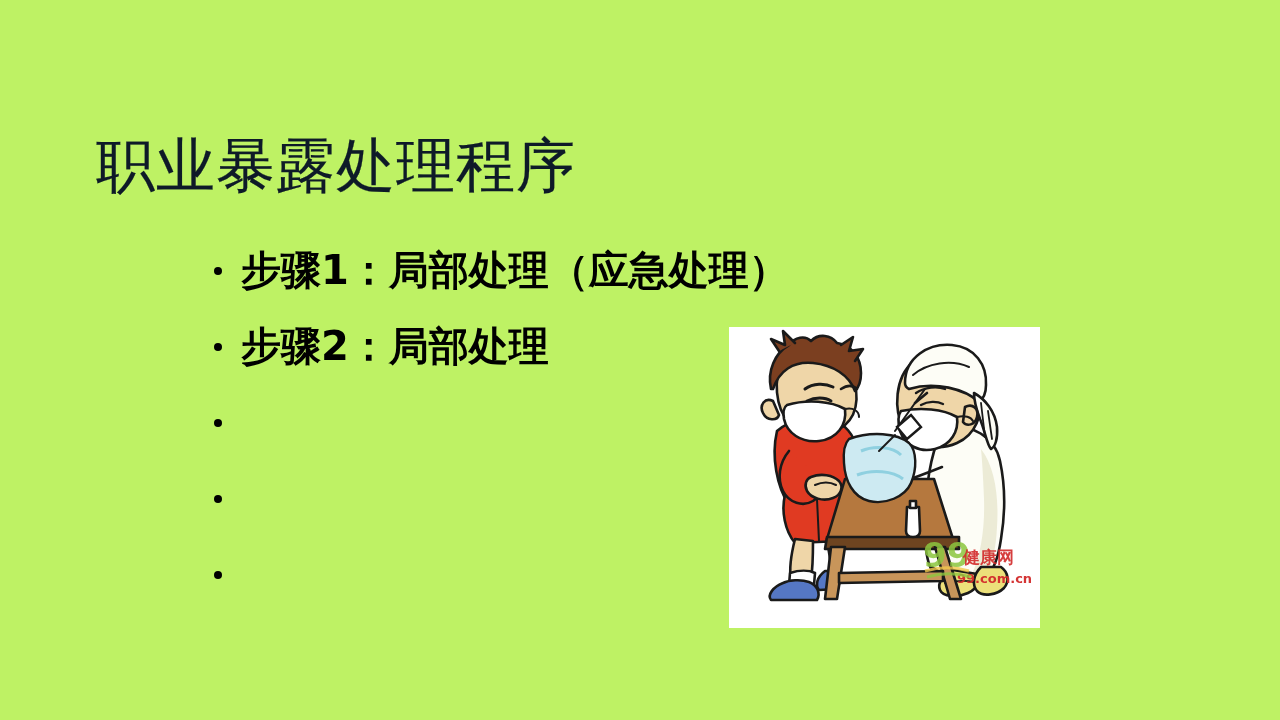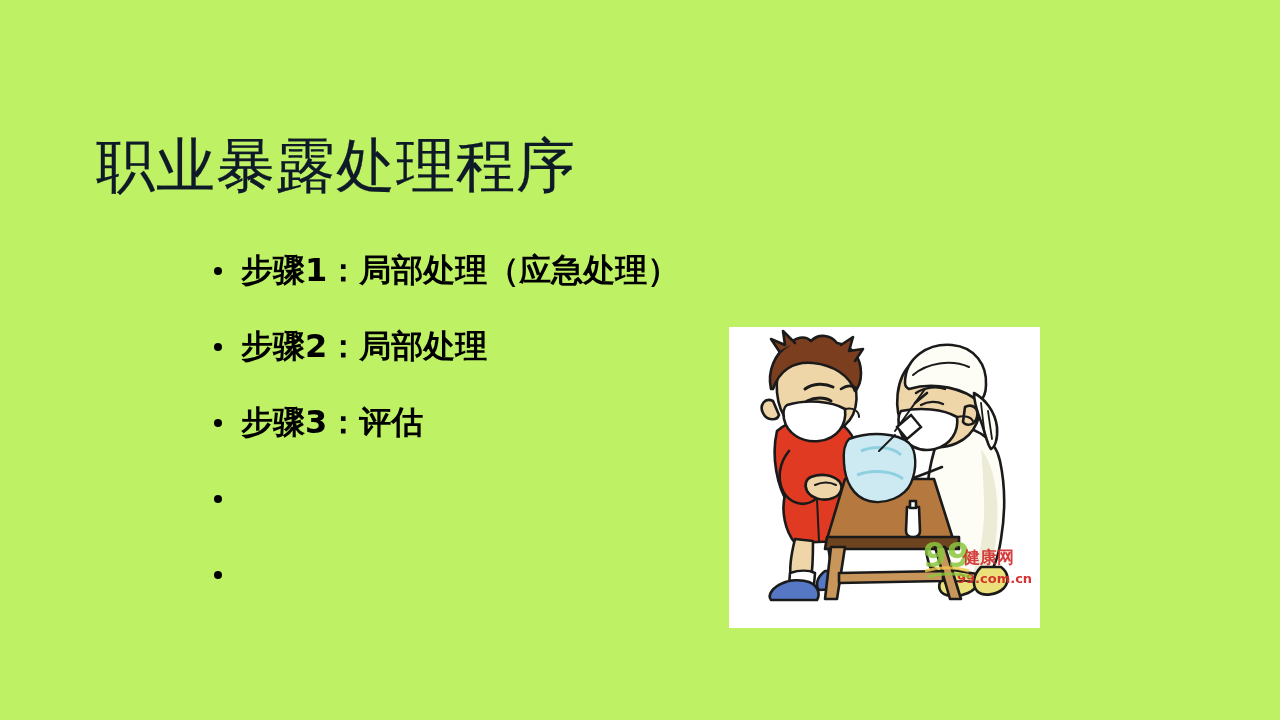--- a/index.html
+++ b/index.html
@@ -47,21 +47,21 @@
     list-style: none;
   }
   .bullet-item {
     position: relative;
     display: flex;
     align-items: flex-start;
     height: 76px;
     padding-left: 33px;
     color: #000000;
     font-family: "DejaVu Sans", "Liberation Sans", sans-serif;
-    font-size: 32px;
+    font-size: 40px;
     font-weight: bold;
     line-height: 44px;
     white-space: nowrap;
   }
   .bullet-marker {
     position: absolute;
     left: 6px;
     top: 19px;
     width: 8px;
     height: 8px;
@@ -120,21 +120,20 @@
     <li class="bullet-item">
       <span class="bullet-marker"></span>
       <span class="bullet-text">步骤1：局部处理（应急处理）</span>
     </li>
     <li class="bullet-item">
       <span class="bullet-marker"></span>
       <span class="bullet-text">步骤2：局部处理</span>
     </li>
     <li class="bullet-item">
       <span class="bullet-marker"></span>
-      <span class="bullet-text">步骤3：评估</span>
     </li>
     <li class="bullet-item">
       <span class="bullet-marker"></span>
     </li>
     <li class="bullet-item">
       <span class="bullet-marker"></span>
     </li>
   </ul>
 
   <div id="illustration">

